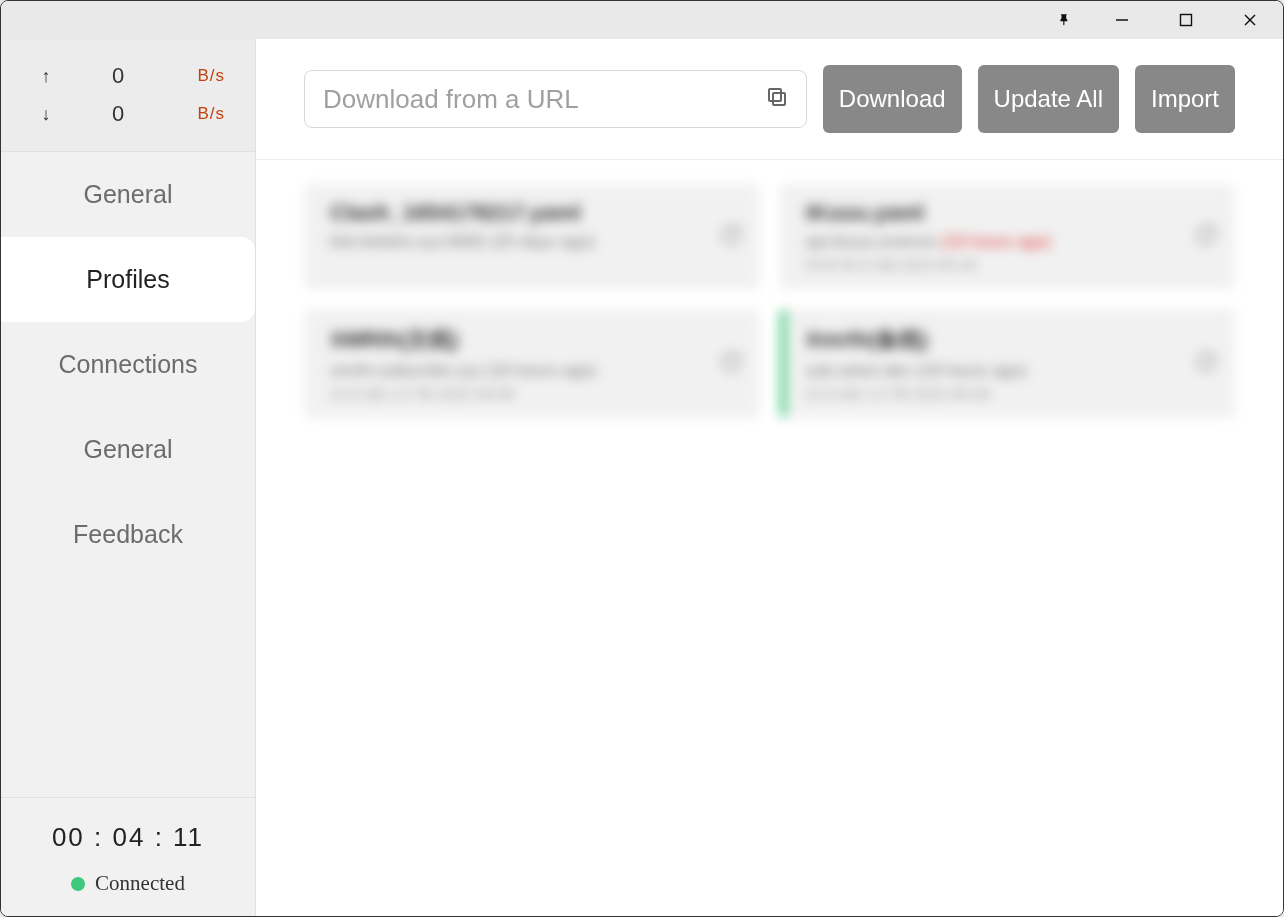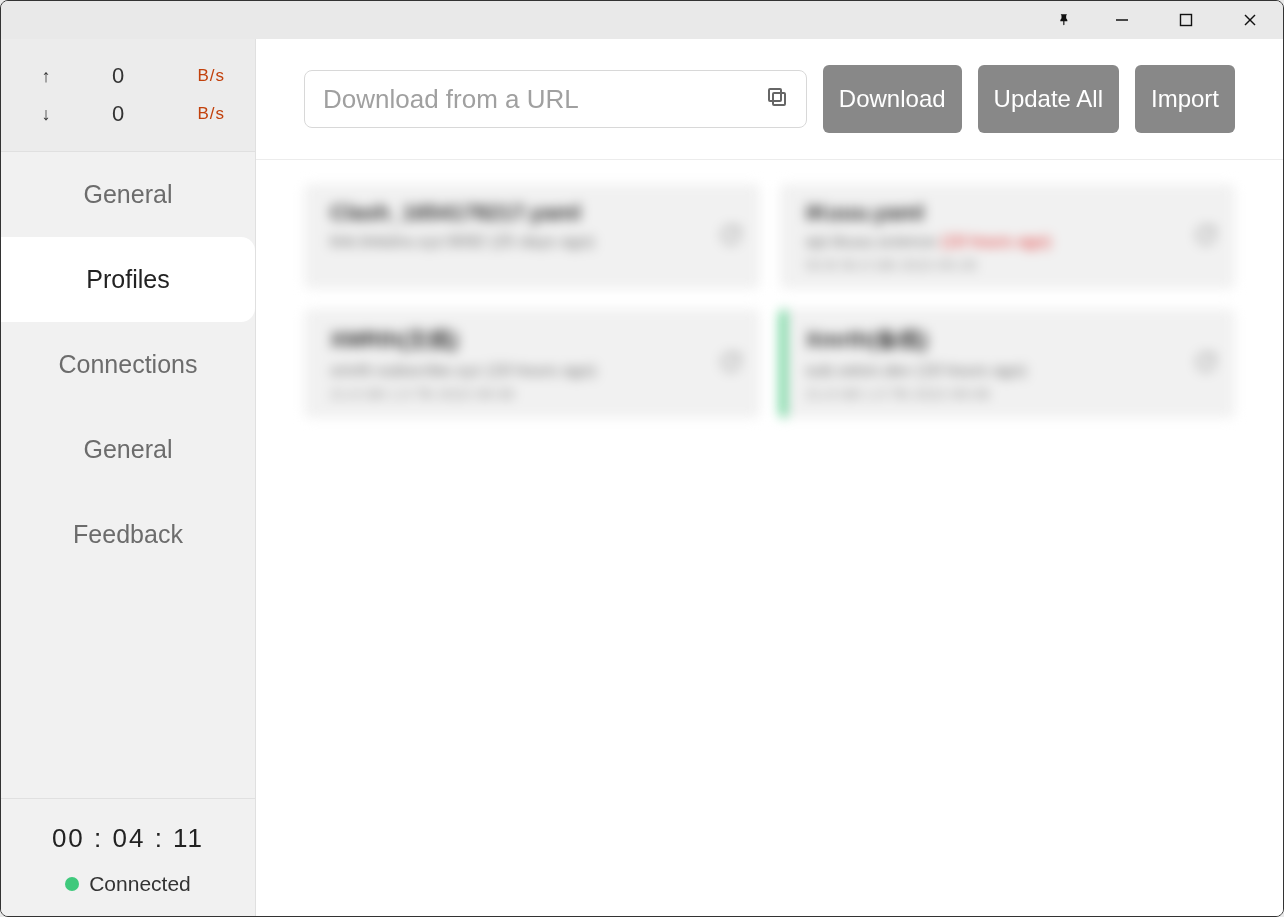--- a/index.html
+++ b/index.html
@@ -107,20 +107,21 @@
     letter-spacing: 2px;
     margin-bottom: 18px;
   }
   .conn-row {
     display: flex;
     align-items: center;
     justify-content: center;
     gap: 10px;
     font-size: 21px;
     color: #333;
+    font-family: Liberation Serif, serif;
   }
   .dot {
     width: 14px;
     height: 14px;
     border-radius: 50%;
     background: #3fc97c;
   }
 
   
   .main {

